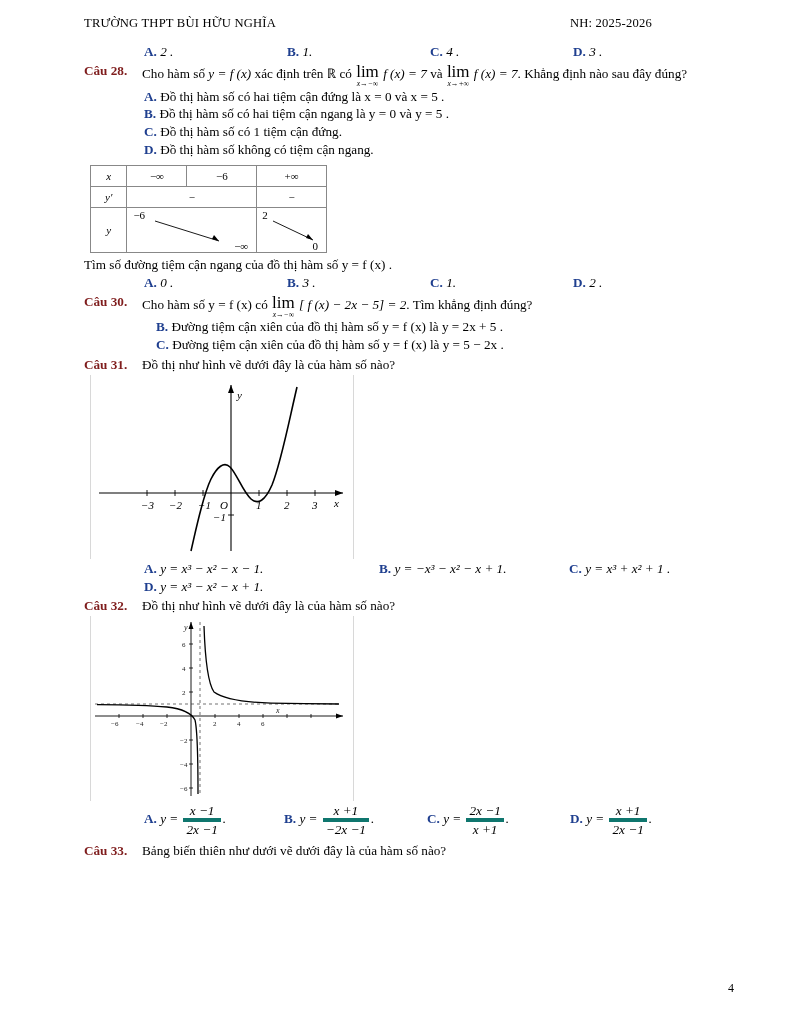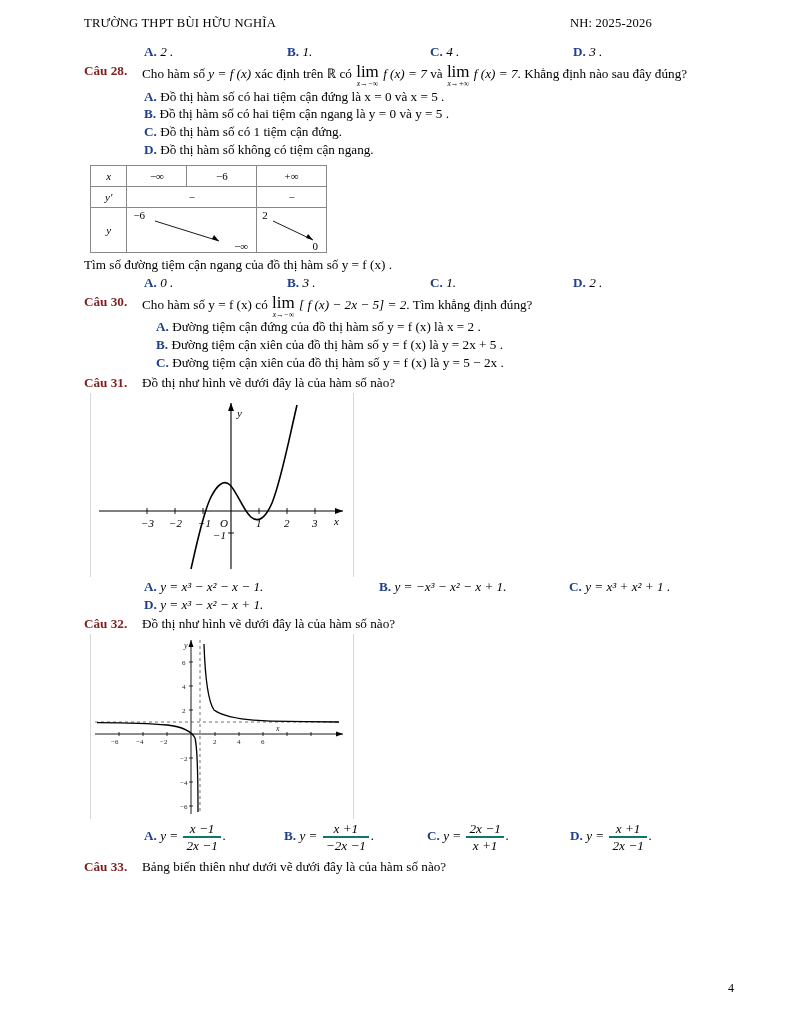--- a/index.html
+++ b/index.html
@@ -92,21 +92,21 @@
   .lim .top { display: block; font-style: normal; font-size: 17px;}
   .lim .bot { display: block; font-size: 7.6px; font-style: italic; }
   .frac {
     display: inline-block;
     vertical-align: middle;
     text-align: center;
     font-style: italic;
     line-height: 1.15;
     margin: 0 2px;
   }
-  .frac .num { display: block; padding: 0 3px; border-bottom: 2px solid #0f766e; }
+  .frac .num { display: block; padding: 0 3px; border-bottom: 4px solid #0f766e; }
   .frac .den { display: block; padding: 0 3px; }
   
   .bbt {
     margin: 6px 0 4px 0;
     margin-left: 6px;
     border-collapse: collapse;
     width: 237px;
     font-size: 11px;
   }
   .bbt td {
@@ -276,24 +276,20 @@
         <span>Cho hàm số  y = f (x)  có</span>
         <span class="lim">
           <span class="top">lim</span>
           <span class="bot">x→−∞</span>
         </span>
         <span class="m">[ f (x) − 2x − 5] = 2</span><span>. Tìm khẳng định đúng?</span>
       </div>
     </div>
     <div class="indent tight" style="padding-left:72px;">
       <div>
-        <span class="opt-label">A.</span>
-        <span>Đường tiệm cận đứng của đồ thị hàm số  y = f (x)  là  x = 2 .</span>
-      </div>
-      <div>
         <span class="opt-label">B.</span>
         <span>Đường tiệm cận xiên của đồ thị hàm số  y = f (x)  là  y = 2x + 5 .</span>
       </div>
       <div>
         <span class="opt-label">C.</span>
         <span>Đường tiệm cận xiên của đồ thị hàm số  y = f (x)  là  y = 5 − 2x .</span>
       </div>
     </div>
 
     <div class="qrow">

